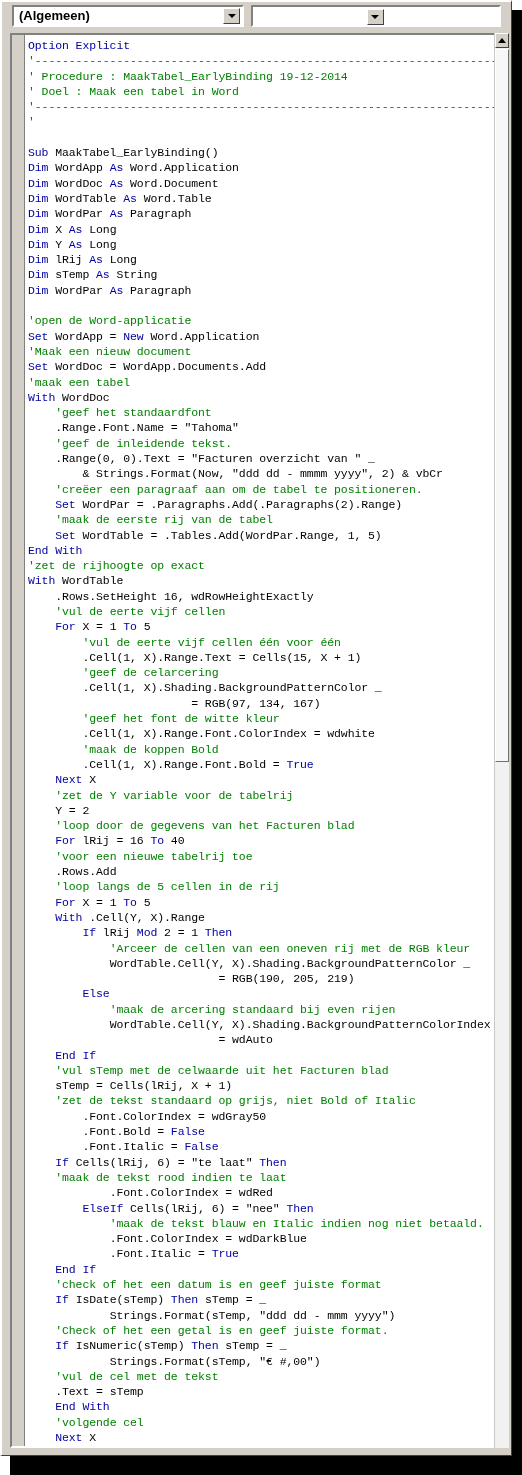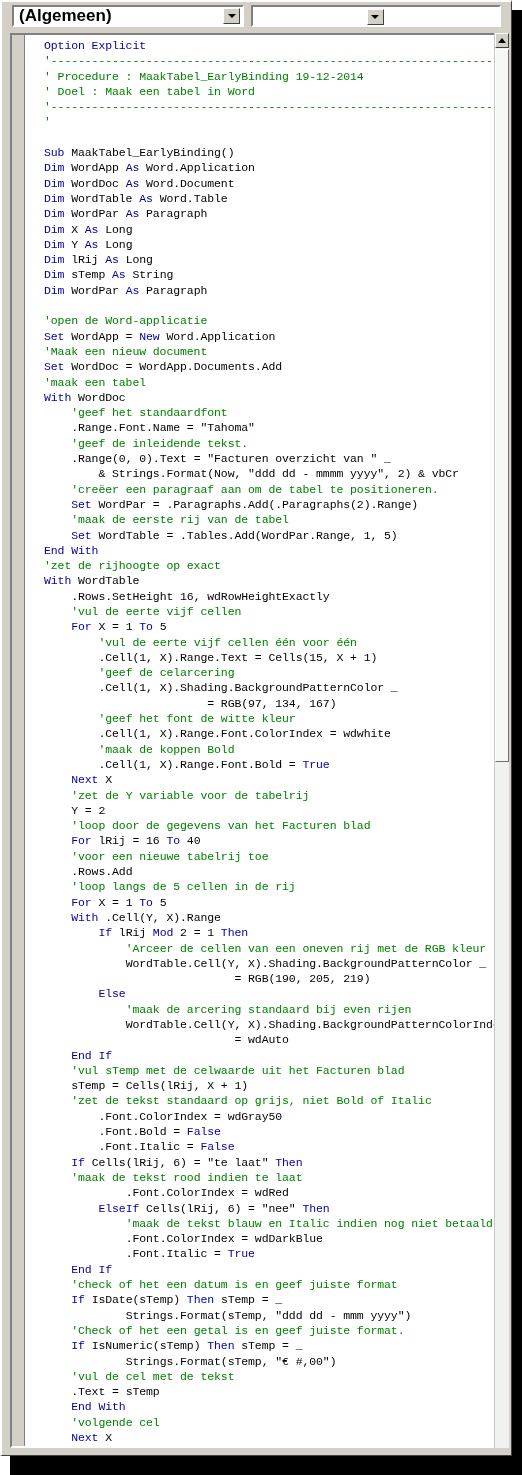--- a/index.html
+++ b/index.html
@@ -80,21 +80,21 @@
     box-sizing: border-box;
     display: flex;
     align-items: center;
   }
   .combo-left  { left: 8px;   width: 232px; }
   .combo-right { left: 247px; width: 250px; flex-direction: column; }
   .combo-text {
     flex: 1 1 auto;
     padding-left: 5px;
     font-family: "Liberation Sans", sans-serif;
-    font-size: 17px;
+    font-size: 13px;
     font-weight: bold;
     color: #000000;
     white-space: nowrap;
     overflow: hidden;
     line-height: 18px;
   }
   .combo-arrow {
     flex: 0 0 auto;
     width: 17px;
     height: 16px;
@@ -135,21 +135,21 @@
     left: 0;
     top: 0;
     width: 13px;
     height: 100%;
     background: #d4d0c8;
     border-right: 1px solid #808080;
     box-sizing: border-box;
   }
   .code-text {
     position: absolute;
-    left: 32px;
+    left: 16px;
     top: 3px;
     right: 16px;
     font-family: "Liberation Mono", monospace;
     font-size: 11.5px;
     line-height: 15.3px;
     white-space: pre;
     color: #000000;
     letter-spacing: -0.1px;
   }
   .code-text .kw  { color: #0000a0; }

